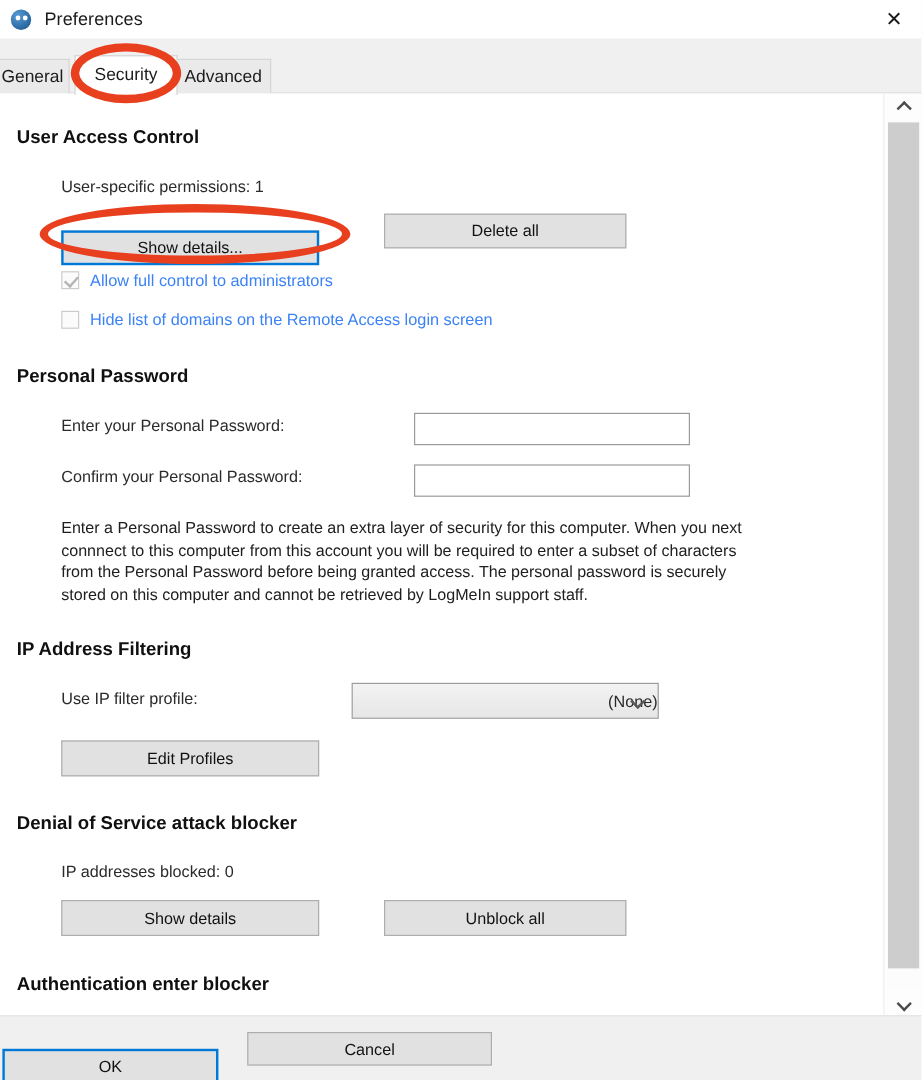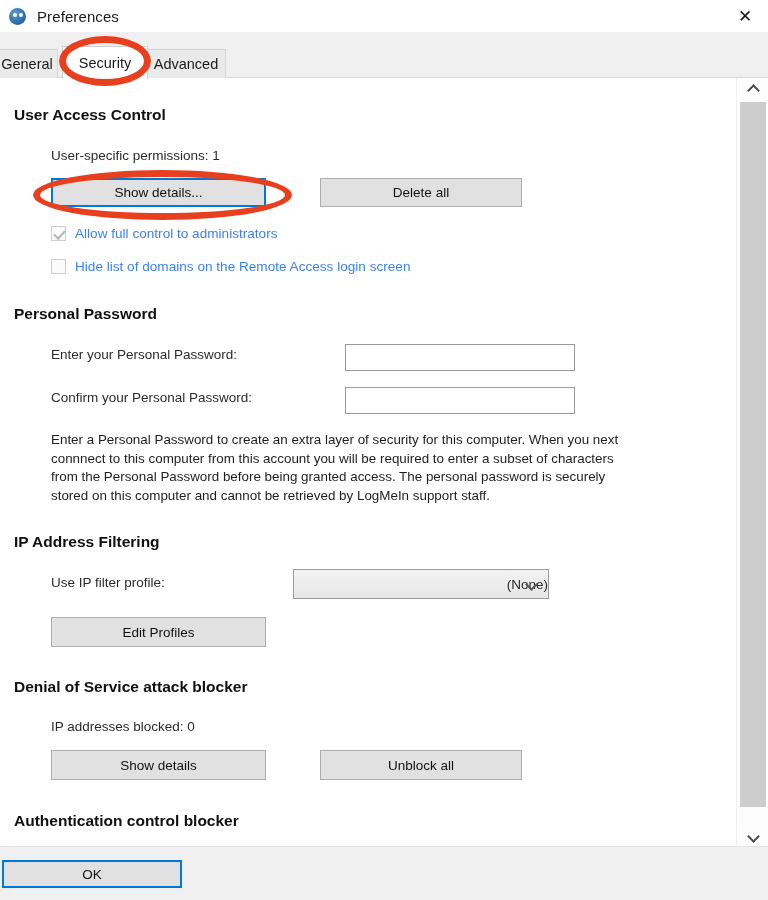--- a/index.html
+++ b/index.html
@@ -160,20 +160,21 @@
     background: #e1e1e1;
     border: 1px solid #adadad;
     font-size: 13.5px;
     color: #111111;
     display: flex; align-items: center; justify-content: center;
     white-space: nowrap;
   }
   .btn.focused {
     border: 2px solid #0078d7;
     background: #e1e1e1;
+    margin-top: 14px;
   }
 
   
   .checkrow { position: absolute; display: flex; align-items: center; }
   .checkbox {
     width: 15px; height: 15px;
     border: 1px solid #cccccc;
     background: #fbfbfb;
     position: relative;
     flex: 0 0 auto;
@@ -311,36 +312,37 @@
       <div class="btn" style="left:51px; top:539px; width:215px; height:30px;">Edit Profiles</div>
 
       <div class="heading" style="left:14px; top:600px;">Denial of Service attack blocker</div>
 
       <div class="sublabel" style="left:51px; top:641px;">IP addresses blocked: 0</div>
 
       <div class="btn" style="left:51px; top:672px; width:215px; height:30px;">Show details</div>
 
       <div class="btn" style="left:320px; top:672px; width:202px; height:30px;">Unblock all</div>
 
-      <div class="heading" style="left:14px; top:734px;">Authentication control blocker</div>
+      <div class="heading" style="left:14px; top:734px;">Authentication enter blocker</div>
 
     </div>
 
     <div class="scrollbar">
       <div class="sb-arrow up">
         <span class="chev up"></span>
       </div>
       <div class="sb-track"></div>
       <div class="sb-thumb"></div>
       <div class="sb-arrow down">
         <span class="chev down"></span>
       </div>
     </div>
   </div>
 
   <div class="bottombar">
     <div class="btn focused" style="left:2px; top:13px; width:180px; height:28px;">OK</div>
+    <div class="btn" style="left:206px; top:13px; width:204px; height:28px;">Cancel</div>
   </div>
 
   <div class="annot" style="left:59px; top:36px; width:92px; height:50px;"></div>
   <div class="annot" style="left:33px; top:170px; width:259px; height:50px;"></div>
 
 </div>
 
 </body></html>

